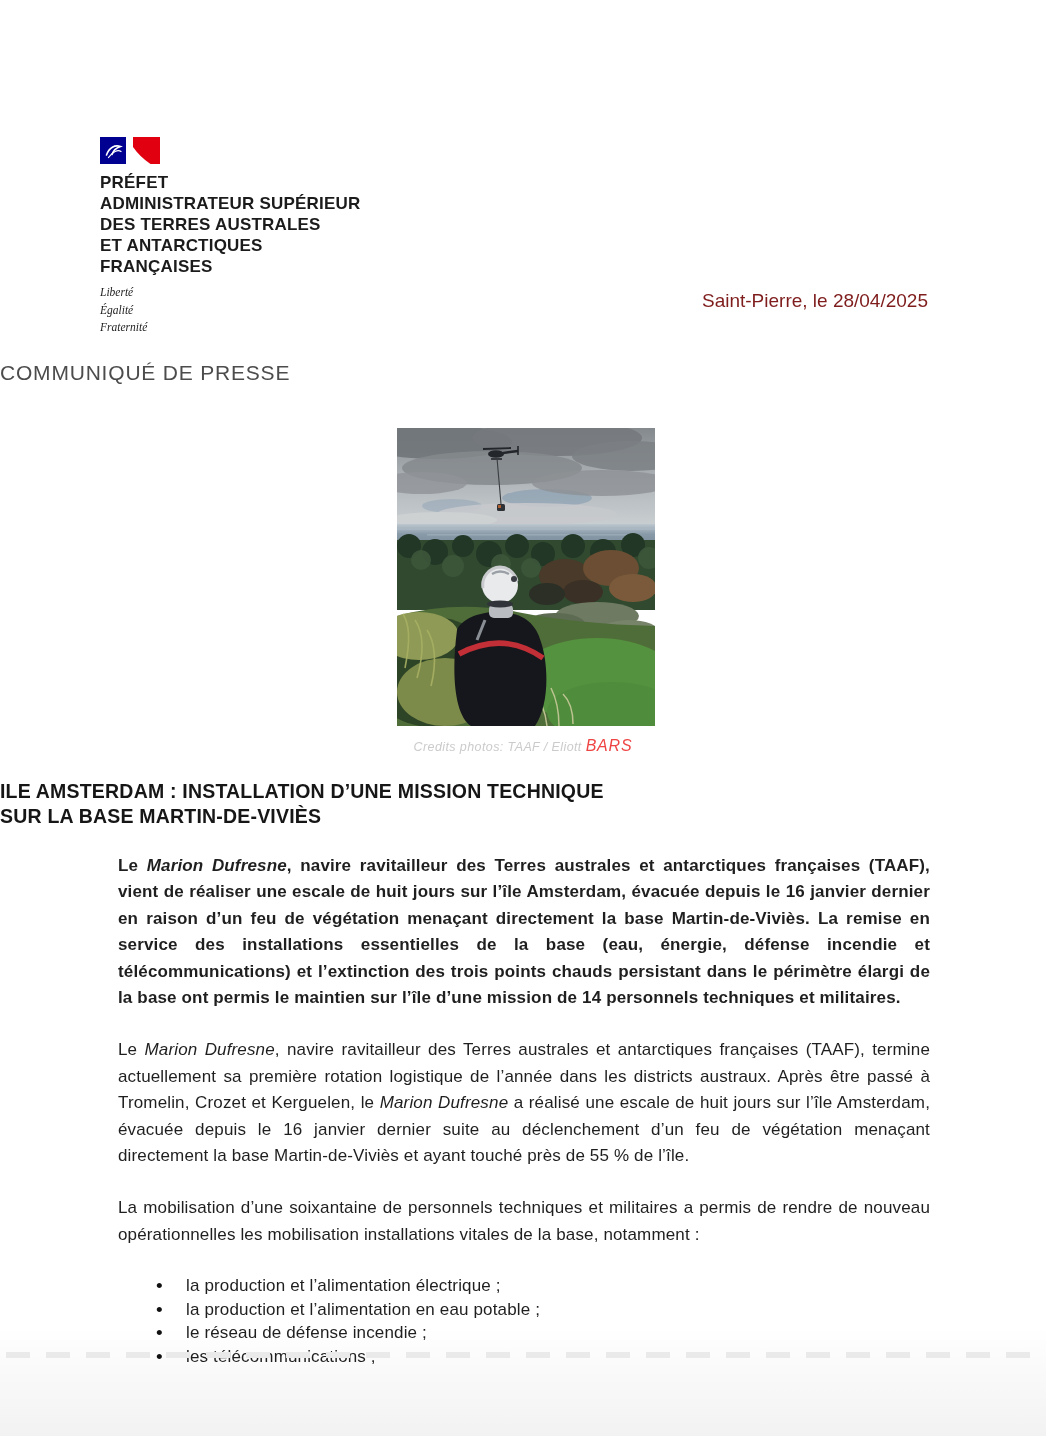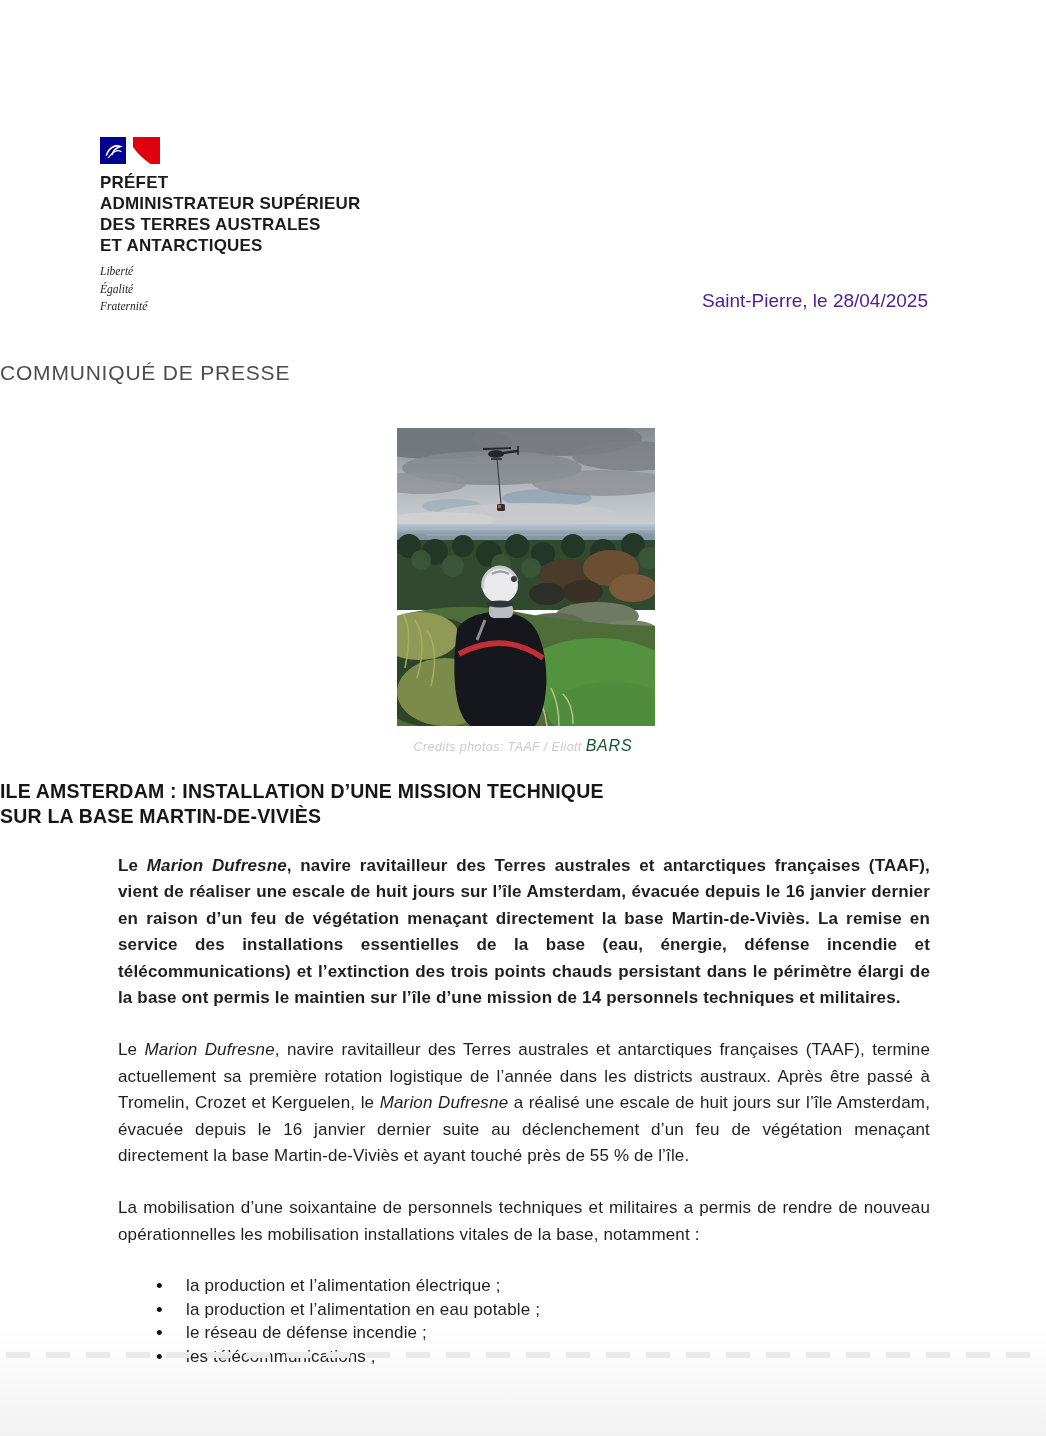--- a/index.html
+++ b/index.html
@@ -10,30 +10,30 @@
   .page{position:absolute;inset:0;}
 
   
   .logo-block{position:absolute;left:100px;top:136px;width:330px;}
   .flag-icon{display:block;margin-bottom:6px;}
   .institution{font-weight:bold;font-size:17px;line-height:21px;letter-spacing:.2px;color:#1b1b1b;}
   .motto{margin-top:7px;font-family:"Liberation Serif",serif;font-style:italic;
          font-size:11.5px;line-height:17.5px;color:#222;}
 
   
-  .dateline{position:absolute;top:290px;right:118px;font-size:19px;color:#4c1d95;}
+  .dateline{position:absolute;top:290px;right:118px;font-size:19px;color:#7f1d1d;}
   .doc-type{position:absolute;top:361px;left:0;right:0;text-align:left;
             font-size:21px;letter-spacing:.8px;color:#4c4c4c;font-weight:400;}
 
   
   .photo-wrap{position:absolute;left:397px;top:428px;width:258px;}
   .photo-wrap svg{display:block;}
   .photo-credit{position:absolute;top:737px;left:0;right:0;text-align:center;
                 font-style:italic;font-size:12.5px;color:#cbcbcb;letter-spacing:.4px;}
-  .photo-credit .credit-name{font-size:16px;letter-spacing:.8px;color:#14532d;}
+  .photo-credit .credit-name{font-size:16px;letter-spacing:.8px;color:#ef4444;}
 
   
   .article-title{position:absolute;top:779px;left:0;right:0;margin:0;text-align:left;
                  font-size:19.5px;line-height:25px;font-weight:bold;color:#161616;letter-spacing:.2px;}
   .body-col{position:absolute;left:118px;top:853px;width:812px;font-size:17px;
             line-height:26.4px;text-align:justify;color:#1f1f1f;letter-spacing:.15px;}
   .body-col p{margin:0 0 26px 0;}
   .body-col p.lead{font-weight:bold;}
   .body-col em{font-style:italic;}
   ul.bullets{list-style:none;margin:18px 0 0 0;padding:0;text-align:left;}
@@ -56,20 +56,21 @@
       <rect x="0" y="1" width="26" height="27" fill="#000091"></rect>
       <path d="M6.5 19 C9 11.5 15 8.5 20.5 10.5 C16 12 13 15 12 18.5" stroke="#ffffff" stroke-width="1.6" fill="none" stroke-linecap="round"></path>
       <path d="M8.5 21.5 C12.5 15.5 18 13.5 21 15.5" stroke="#ffffff" stroke-width="1.3" fill="none" stroke-linecap="round"></path>
       <path d="M33 1 L60 1 L60 28 L50.5 28 Q40 21 33 11 Z" fill="#e1000f"></path>
     </svg>
     <div class="institution">
       <div>PRÉFET</div>
       <div>ADMINISTRATEUR SUPÉRIEUR</div>
       <div>DES TERRES AUSTRALES</div>
       <div>ET ANTARCTIQUES</div>
+      <div>FRANÇAISES</div>
     </div>
     <div class="motto">
       <div>Liberté</div>
       <div>Égalité</div>
       <div>Fraternité</div>
     </div>
   </header>
 
   <div class="dateline">Saint-Pierre, le 28/04/2025</div>
 

